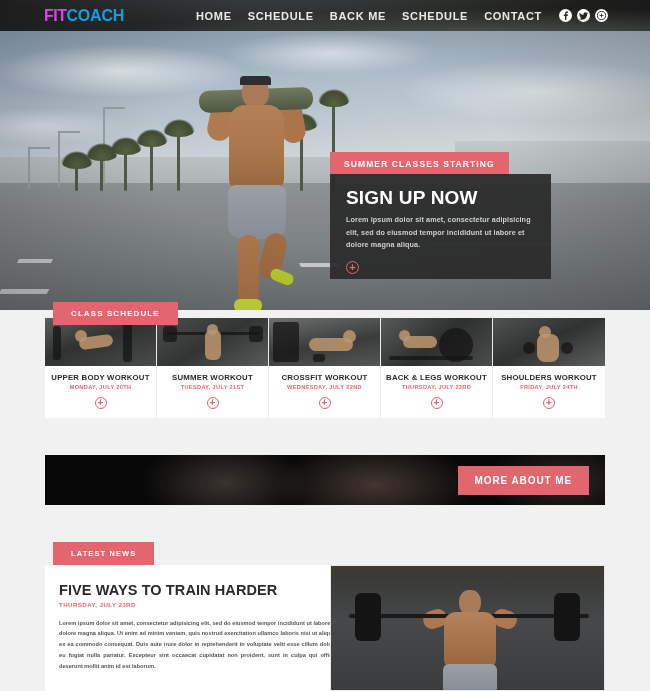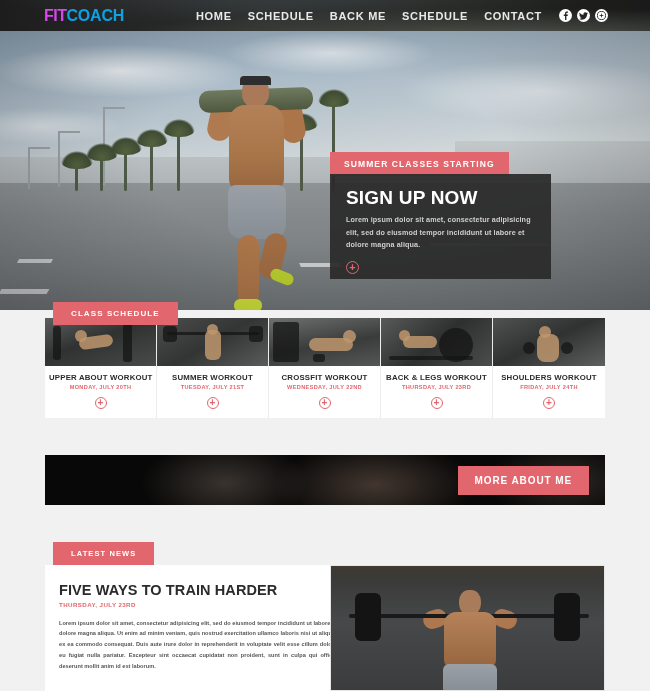--- a/index.html
+++ b/index.html
@@ -363,21 +363,21 @@
     <div class="sched-row">
 
       <div class="card">
         <div class="card-img gym-a">
           <div class="eq" style="left:8px; top:8px; width:8px; height:34px;"></div>
           <div class="eq" style="left:78px; top:6px; width:9px; height:38px;"></div>
           <div class="fig" style="left:34px; top:18px; width:34px; height:12px; transform:rotate(-8deg);"></div>
           <div class="fig" style="left:30px; top:12px; width:12px; height:12px; border-radius:50%;"></div>
         </div>
         <div class="card-body">
-          <div class="card-title">UPPER ABOUT WORKOUT</div>
+          <div class="card-title">UPPER BODY WORKOUT</div>
           <div class="card-date">MONDAY, JULY 20TH</div>
           <div class="plus card-plus">+</div>
         </div>
       </div>
 
       <div class="card">
         <div class="card-img gym-b">
           <div class="eq" style="left:10px; top:14px; width:92px; height:3px;"></div>
           <div class="eq" style="left:6px;  top:8px;  width:14px; height:16px; border-radius:4px;"></div>
           <div class="eq" style="left:92px; top:8px;  width:14px; height:16px; border-radius:4px;"></div>

